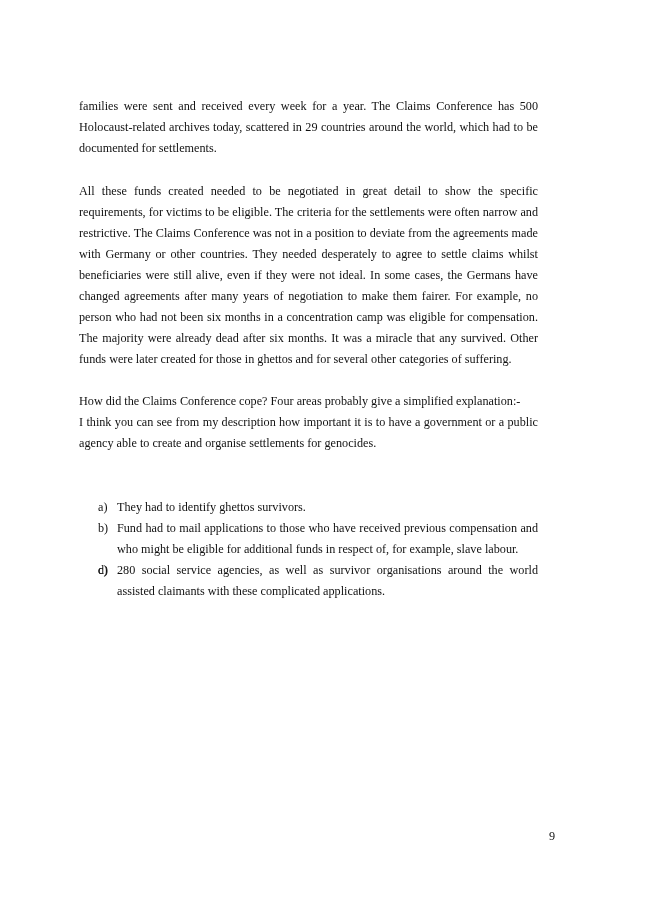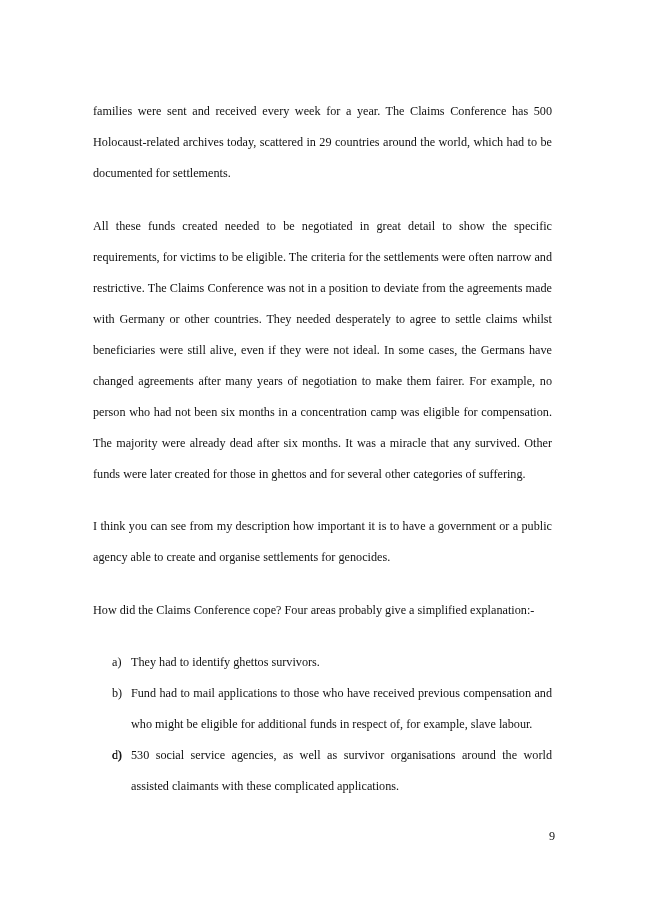--- a/index.html
+++ b/index.html
@@ -10,25 +10,25 @@
     body {
       width: 650px;
       height: 919px;
       position: relative;
       overflow: hidden;
       font-family: "Liberation Serif", "DejaVu Serif", serif;
       color: #111111;
     }
     .page {
       position: absolute;
-      left: 93px;
+      left: 79px;
       top: 96px;
       width: 459px;
       font-size: 12.2px;
-      line-height: 31px;
+      line-height: 21px;
     }
     .para {
       margin: 0 0 21.6px 0;
       text-align: justify;
     }
     .list {
       margin: 0 0 21.6px 0;
       padding: 0;
       list-style: none;
       padding-top: 21.6px;
@@ -57,36 +57,36 @@
       text-align: justify;
       text-align-last: justify;
     }
   </style>
 </head>
 <body>
 
 <div class="page">
   <p class="para">families were sent and received every week for a year.  The Claims Conference has 500 Holocaust-related archives today, scattered in 29 countries around the world, which had to be documented for settlements.</p>
   <p class="para">All these funds created needed to be negotiated in great detail to show the specific requirements, for victims to be eligible.  The criteria for the settlements were often narrow and restrictive. The Claims Conference was not in a position to deviate from the agreements made with Germany or other countries.  They needed desperately to agree to settle claims whilst beneficiaries were still alive, even if they were not ideal.  In some cases, the Germans have changed agreements after many years of negotiation to make them fairer.   For example, no person who had not been six months in a concentration camp was eligible for compensation.  The majority were already dead after six months.  It was a miracle that any survived.  Other funds were later created for those in ghettos and for several other categories of suffering.</p>
+  <p class="para" style="margin-bottom:0;">How did the Claims Conference cope? Four areas probably give a simplified explanation:-</p>
   <p class="para">I think you can see from my description how important it is to have a government or a public agency able to create and organise settlements for genocides.</p>
-  <p class="para" style="margin-bottom:0;">How did the Claims Conference cope? Four areas probably give a simplified explanation:-</p>
 
   <ul class="list">
     <li class="list-item">
       <span class="list-marker">a)</span>
       <span>They had to identify ghettos survivors.</span>
     </li>
     <li class="list-item">
       <span class="list-marker">b)</span>
       <span>Fund had to mail applications to those who have received previous compensation and who might be eligible for additional funds in respect of, for example, slave labour.</span>
     </li>
     <li class="list-item">
       <span class="list-marker">c)</span>
     </li>
     <li class="list-item">
       <span class="list-marker">d)</span>
-      <span>530 social service agencies, as well as survivor organisations around the world assisted claimants with these complicated applications.</span>
+      <span>280 social service agencies, as well as survivor organisations around the world assisted claimants with these complicated applications.</span>
     </li>
   </ul>
 
 </div>
 
 <div class="page-number">9</div>
 
 </body></html>

